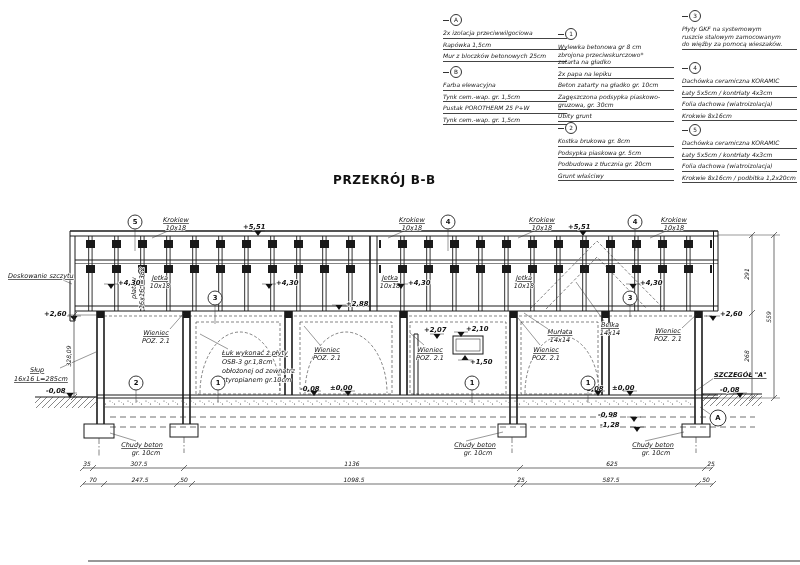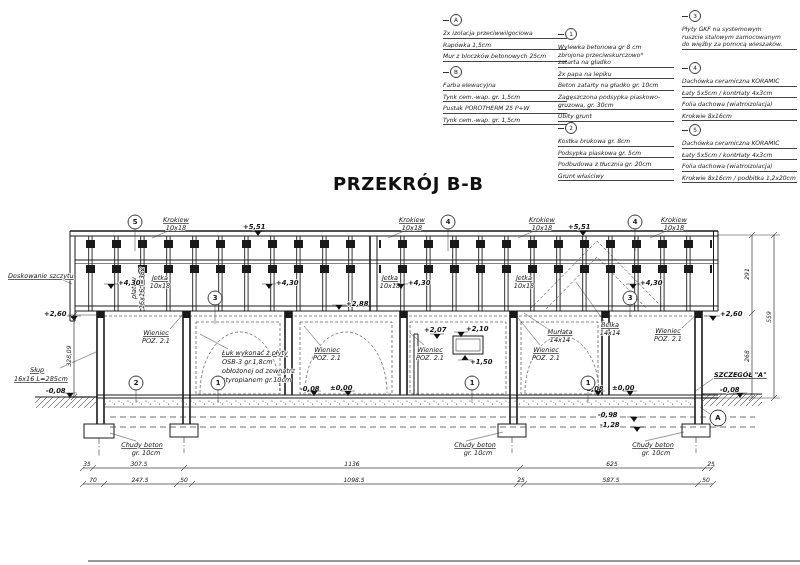--- a/index.html
+++ b/index.html
@@ -5,21 +5,21 @@
   html,body{margin:0;padding:0}
   body{width:800px;height:565px;background:#fff;position:relative;overflow:hidden;
        font-family:"DejaVu Sans",sans-serif;color:#111}
   
   .lgroup{position:absolute;font-size:6px;line-height:7.6px;font-style:italic;color:#1a1a1a}
   .litem{border-bottom:.8px solid #444;padding:2px 0 1px}
   .lmark{margin-bottom:2px;height:11px}
   .lmark::before{content:"";display:inline-block;width:6px;border-top:.8px solid #333;vertical-align:middle;margin-right:1px}
   .lcirc{display:inline-block;width:10px;height:10px;border:1px solid #333;border-radius:50%;
          text-align:center;line-height:10px;font-size:5.8px;font-style:normal}
-  #title{position:absolute;left:333px;top:173px;font-size:18px;font-weight:bold;letter-spacing:.6px}
+  #title{position:absolute;left:333px;top:173px;font-size:12px;font-weight:bold;letter-spacing:.6px}
   
   svg text{font-family:"DejaVu Sans",sans-serif}
   .t{font-size:6.5px;font-style:italic;fill:#111;paint-order:stroke;stroke:#fff;stroke-width:1.4px}
   .dim{font-size:6px}
   .lvl{font-size:6.8px;font-weight:700}
   .mk{font-style:normal;font-size:6.8px;font-weight:700}
   .u{text-decoration:underline}
   .b{font-weight:700}
   .s{stroke:#1a1a1a;stroke-width:1;fill:none}
   .s2{stroke:#1a1a1a;stroke-width:1.6;fill:none}

